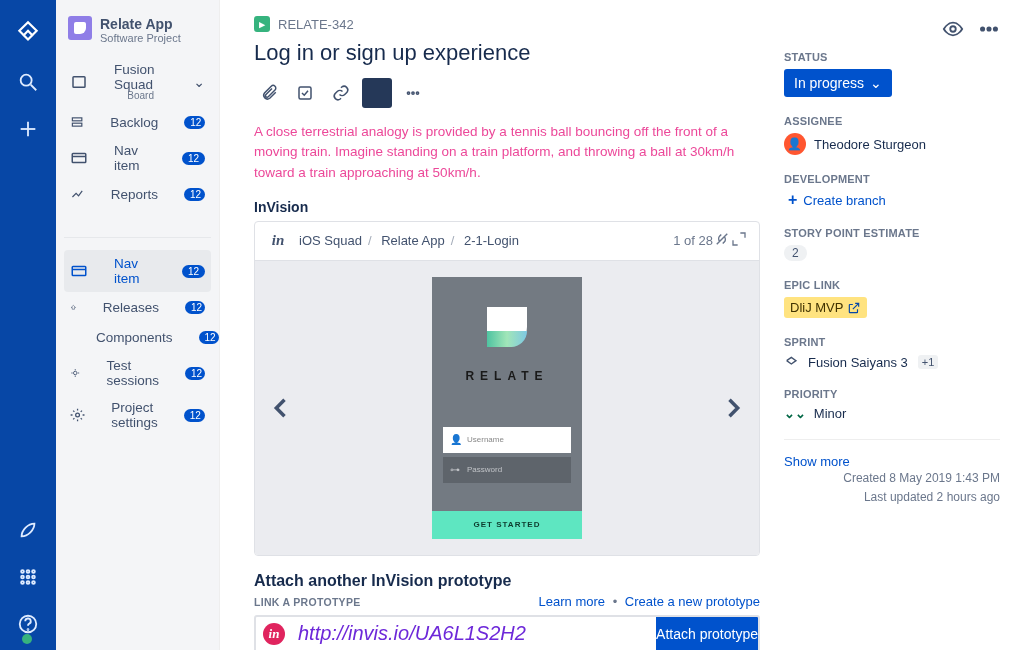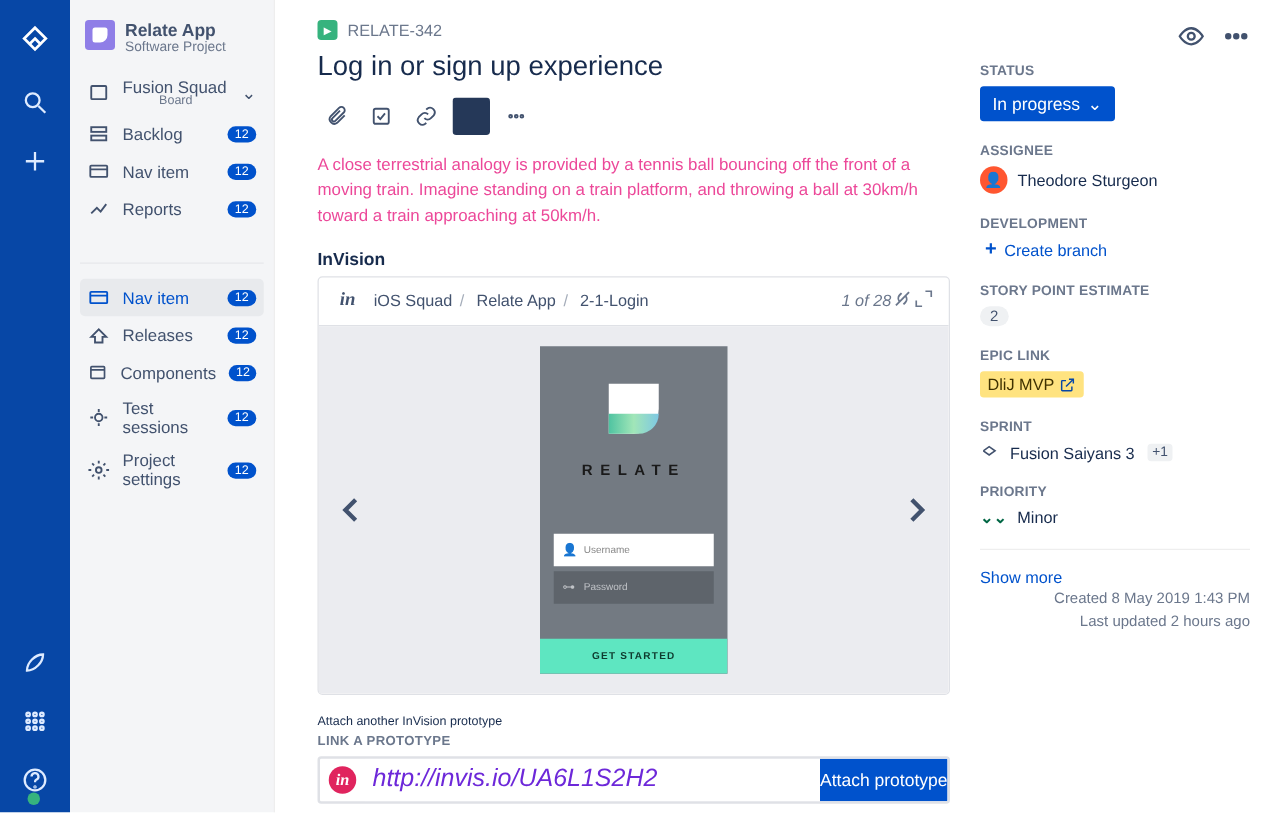--- a/index.html
+++ b/index.html
@@ -15,21 +15,21 @@
 
   
   .sidebar { width: 164px; background: #F4F5F7; border-right: 1px solid #eee; padding: 16px 8px; }
   .project-head { display: flex; gap: 8px; padding: 0 4px 10px; }
   .project-avatar { width: 24px; height: 24px; background: #8F7EE7; border-radius: 3px; display:flex; align-items:center; justify-content:center; }
   .project-avatar span { width:12px; height:12px; background:#fff; border-radius:2px 2px 6px 2px; display:block;}
   .project-name { font-size: 14px; font-weight: 600; color:#42526E; }
   .project-subtitle { font-size: 11px; color: #6B778C; }
   .side-group { margin-top: 2px; }
   .side-group.second { margin-top: 28px; border-top: 1px solid #e6e8eb; padding-top: 12px;}
-  .side-item { display: flex; align-items: center; gap: 10px; padding: 6px 6px; border-radius: 4px; cursor: pointer; color:#42526E;}
+  .side-item { display: flex; align-items: center; gap: 26px; padding: 6px 6px; border-radius: 4px; cursor: pointer; color:#42526E;}
   .side-item.active { background: #E8EAED; color:#0052CC; }
   .side-item .lbl { flex: 1; font-size: 13.5px; }
   .side-item .sub { font-size: 10px; color: #6B778C; display:block; margin-top:-2px;text-align:center;}
   .side-item .chev { color:#42526E;}
   .badge { background: #0052CC; color: #fff; font-size: 10px; border-radius: 8px; padding: 1px 6px; min-width: 20px; text-align: right; }
   .side-icon { width: 18px; height: 18px; stroke:#42526E; fill:none; stroke-width:2; }
   .side-item.active .side-icon{ stroke:#0052CC;}
 
   
   .main { flex: 1; display: flex; padding: 16px 20px 0 34px; gap: 24px; overflow: hidden;}
@@ -40,33 +40,33 @@
   .toolbar { display:flex; gap:6px; margin-bottom:14px;}
   .tool-btn { width:30px; height:30px; border:1px solid transparent; border-radius:3px; display:flex; align-items:center; justify-content:center; cursor:pointer; color:#42526E;}
   .tool-btn.dark { background:#253858;}
   .tool-icon{ width:18px;height:18px; stroke:currentColor; fill:none; stroke-width:2;}
   .desc { font-size: 13.5px; color:#ec4899; line-height:1.5; margin-bottom:16px;}
   .section-label { font-size:14px; font-weight:600; margin-bottom:6px;}
   .invision-card { border:1px solid #DFE1E6; border-radius:4px; overflow:hidden; margin-bottom:16px;}
   .inv-header { display:flex; align-items:center; padding:8px 12px; border-bottom:1px solid #DFE1E6; font-size:13px; color:#42526E;}
   .inv-logo { width:22px; height:22px; display:flex; align-items:center; justify-content:center; font-family: Georgia, serif; font-style: italic; font-weight: bold; font-size: 15px; margin-right:10px;}
   .inv-bc .sep { margin: 0 6px; color:#A5ADBA;}
-  .inv-right { margin-left:auto; display:flex; align-items:center; gap:0; color:#6B778C;font-style:italic;}
+  .inv-right { margin-left:auto; display:flex; align-items:center; gap:0; color:#6B778C;}
   .inv-body { background:#EBECF0; height: 294px; position:relative; display:flex; align-items:center; justify-content:center;}
   .inv-arrow { position:absolute; top:50%; transform:translateY(-50%); width:28px; height:28px; stroke:#42526E; fill:none; stroke-width:3; cursor:pointer;}
   .inv-arrow.left{left:12px;} .inv-arrow.right{right:12px;}
   .phone { width:150px; height:262px; background:#737A82; position:relative; overflow:hidden;}
   .phone .logo { width:40px; height:40px; background:#fff; border-radius:0 0 20px 0; position:absolute; top:30px; left:55px;}
   .phone .logo::after{content:""; position:absolute; bottom:0; left:0; width:40px; height:16px; background:linear-gradient(90deg,#4FC3A1,#A1E6B8,#7EC8E3); border-radius:0 0 20px 0;}
   .phone .brand { position:absolute; top:92px; width:100%; text-align:center; letter-spacing:6px; font-size:12px; font-weight:600; color:#1a1a1a;}
   .phone .field { position:absolute; left:11px; width:128px; height:26px; background:#fff; font-size:8px; color:#888; display:flex; align-items:center; padding-left:24px;}
   .phone .field.u{ top:150px;} .phone .field.p{ top:180px; background:#5E646B; color:#C0C3C7;}
   .phone .field .ficon{position:absolute; left:7px; font-size:10px; color:#555;}
   .phone .cta{ position:absolute; bottom:0; left:0; right:0; height:28px; background:#5EE6C1; font-size:8px; letter-spacing:1px; display:flex; align-items:center; justify-content:center; color:#0e3b2e; font-weight:600;}
-  .attach-title { font-size:10px; font-weight:400; margin-bottom:4px;}
+  .attach-title { font-size:16px; font-weight:700; margin-bottom:4px;}
   .link-row { display:flex; justify-content:space-between; align-items:baseline; margin-bottom:6px;}
   .link-label { font-size:10.5px; color:#6B778C; letter-spacing:0.3px; font-weight:600;}
   .link-actions { font-size:13px; color:#0052CC;}
   .link-actions .dot{color:#6B778C; margin:0 4px;}
   .proto-input { display:flex; border:2px solid #DFE1E6; border-radius:3px; overflow:hidden; height:38px;}
   .proto-input .pin { width:36px; display:flex; align-items:center; justify-content:center;}
   .pin-circle{ width:22px; height:22px; background:#E0245E; border-radius:50%; color:#fff; font-family:Georgia, serif; font-style:italic; font-weight:bold; font-size:13px; display:flex; align-items:center; justify-content:center;}
   .proto-input input { flex:1; border:none; outline:none; font-size:20px; padding:0 6px; color:#6d28d9;font-style:italic;}
   .proto-input button { background:#0052CC; color:#fff; border:none; padding:0 0; font-size:14px; cursor:pointer;}
 
@@ -302,20 +302,25 @@
           </div>
           <svg class="inv-arrow right" viewBox="0 0 24 24">
               <polyline points="9 5 16 12 9 19"></polyline>
             </svg>
         </div>
       </div>
 
       <div class="attach-title">Attach another InVision prototype</div>
       <div class="link-row">
         <span class="link-label">LINK A PROTOTYPE</span>
+        <span class="link-actions">
+          <a>Learn more</a>
+          <span class="dot">•</span>
+          <a>Create a new prototype</a>
+        </span>
       </div>
       <div class="proto-input">
         <span class="pin">
             <span class="pin-circle">in</span>
           </span>
         <input value="http://invis.io/UA6L1S2H2" style="">
         <button>Attach prototype</button>
       </div>
     </div>
 

